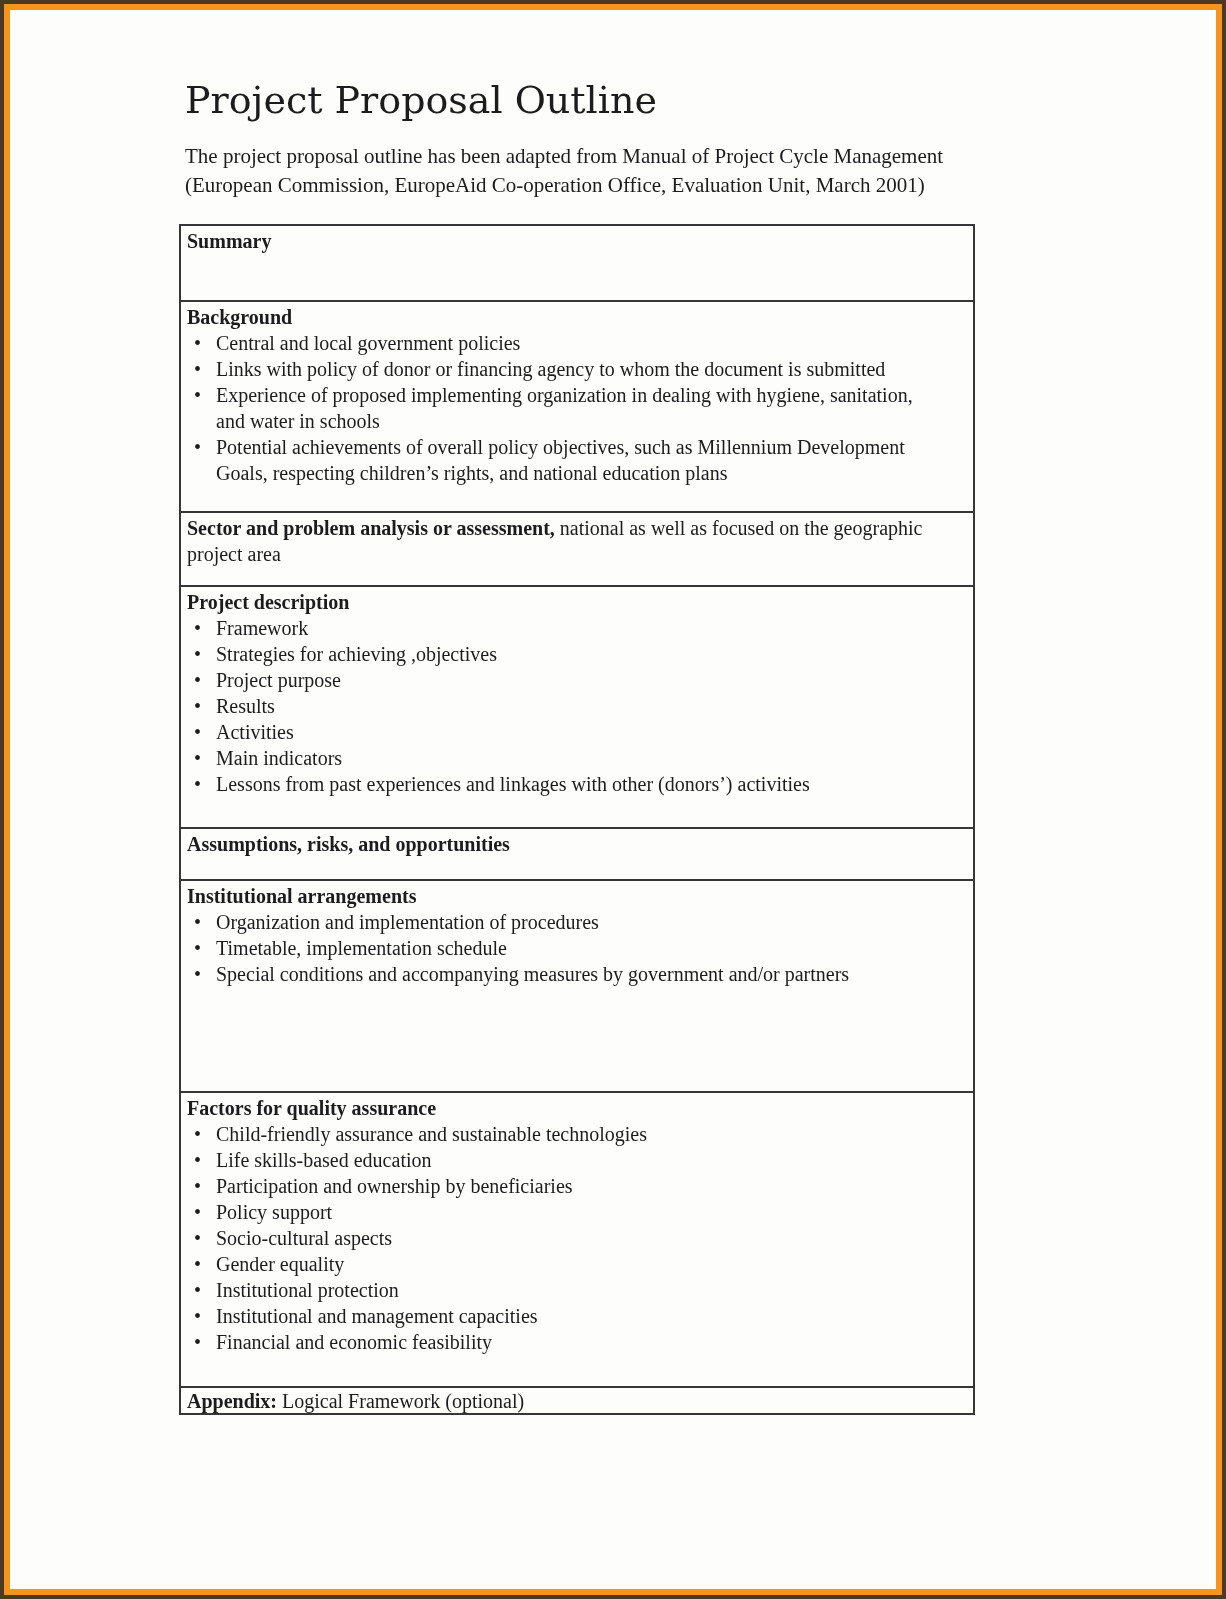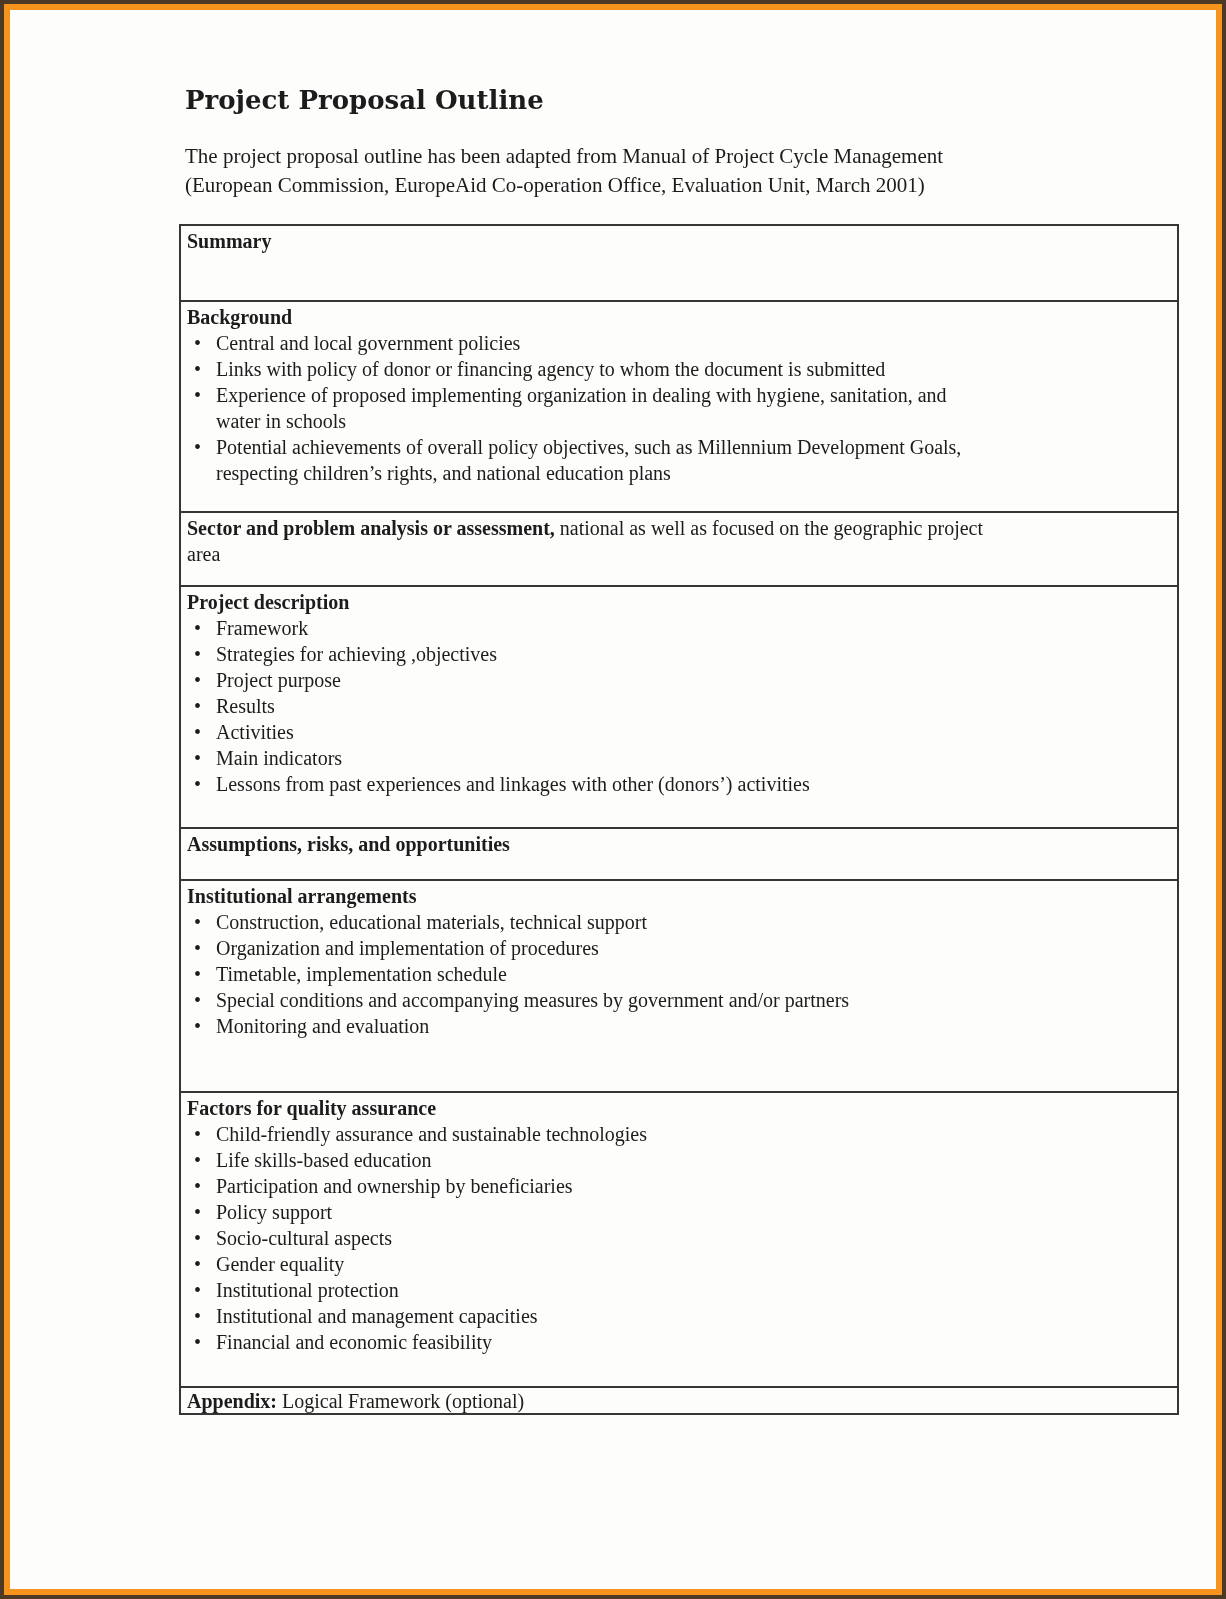--- a/index.html
+++ b/index.html
@@ -16,33 +16,33 @@
     width: 100%;
     height: 100%;
     border: 6px solid #f7941e;          
     background: #fdfdfc;
     padding: 72px 30px 0 169px;
     overflow: hidden;
   }
   .doc-title {
     margin: 0 0 0 6px;
     font-family: "DejaVu Serif", serif;
-    font-weight: bold;
-    font-size: 26px;
+    font-weight: normal;
+    font-size: 38px;
     line-height: 36px;
   }
   .doc-intro {
     margin: 24px 0 0 6px;
     max-width: 790px;
     font-size: 21px;
     line-height: 29px;
   }
   .doc-table {
     margin-top: 24px;
-    width: 1000px;
+    width: 796px;
     border: 2px solid #363636;
   }
   .trow {
     border-top: 2px solid #363636;
     padding: 2px 30px 0 6px;
     font-size: 20px;
     line-height: 26px;
   }
   .trow:first-child { border-top: none; }
   .cell-heading { margin: 0; font-weight: normal; }
@@ -111,25 +111,23 @@
       </ul>
     </div>
 
     <div class="trow row-assumptions">
       <p class="cell-heading"><b>Assumptions, risks, and opportunities</b></p>
     </div>
 
     <div class="trow row-implementation">
       <p class="cell-heading"><b>Institutional arrangements</b></p>
       <ul class="bullets">
-        <li>Construction, educational materials, technical support</li>
         <li>Organization and implementation of procedures</li>
         <li>Timetable, implementation schedule</li>
         <li>Special conditions and accompanying measures by government and/or partners</li>
-        <li>Monitoring and evaluation</li>
       </ul>
     </div>
 
     <div class="trow row-factors">
       <p class="cell-heading"><b>Factors for quality assurance</b></p>
       <ul class="bullets">
         <li>Child-friendly assurance and sustainable technologies</li>
         <li>Life skills-based education</li>
         <li>Participation and ownership by beneficiaries</li>
         <li>Policy support</li>

